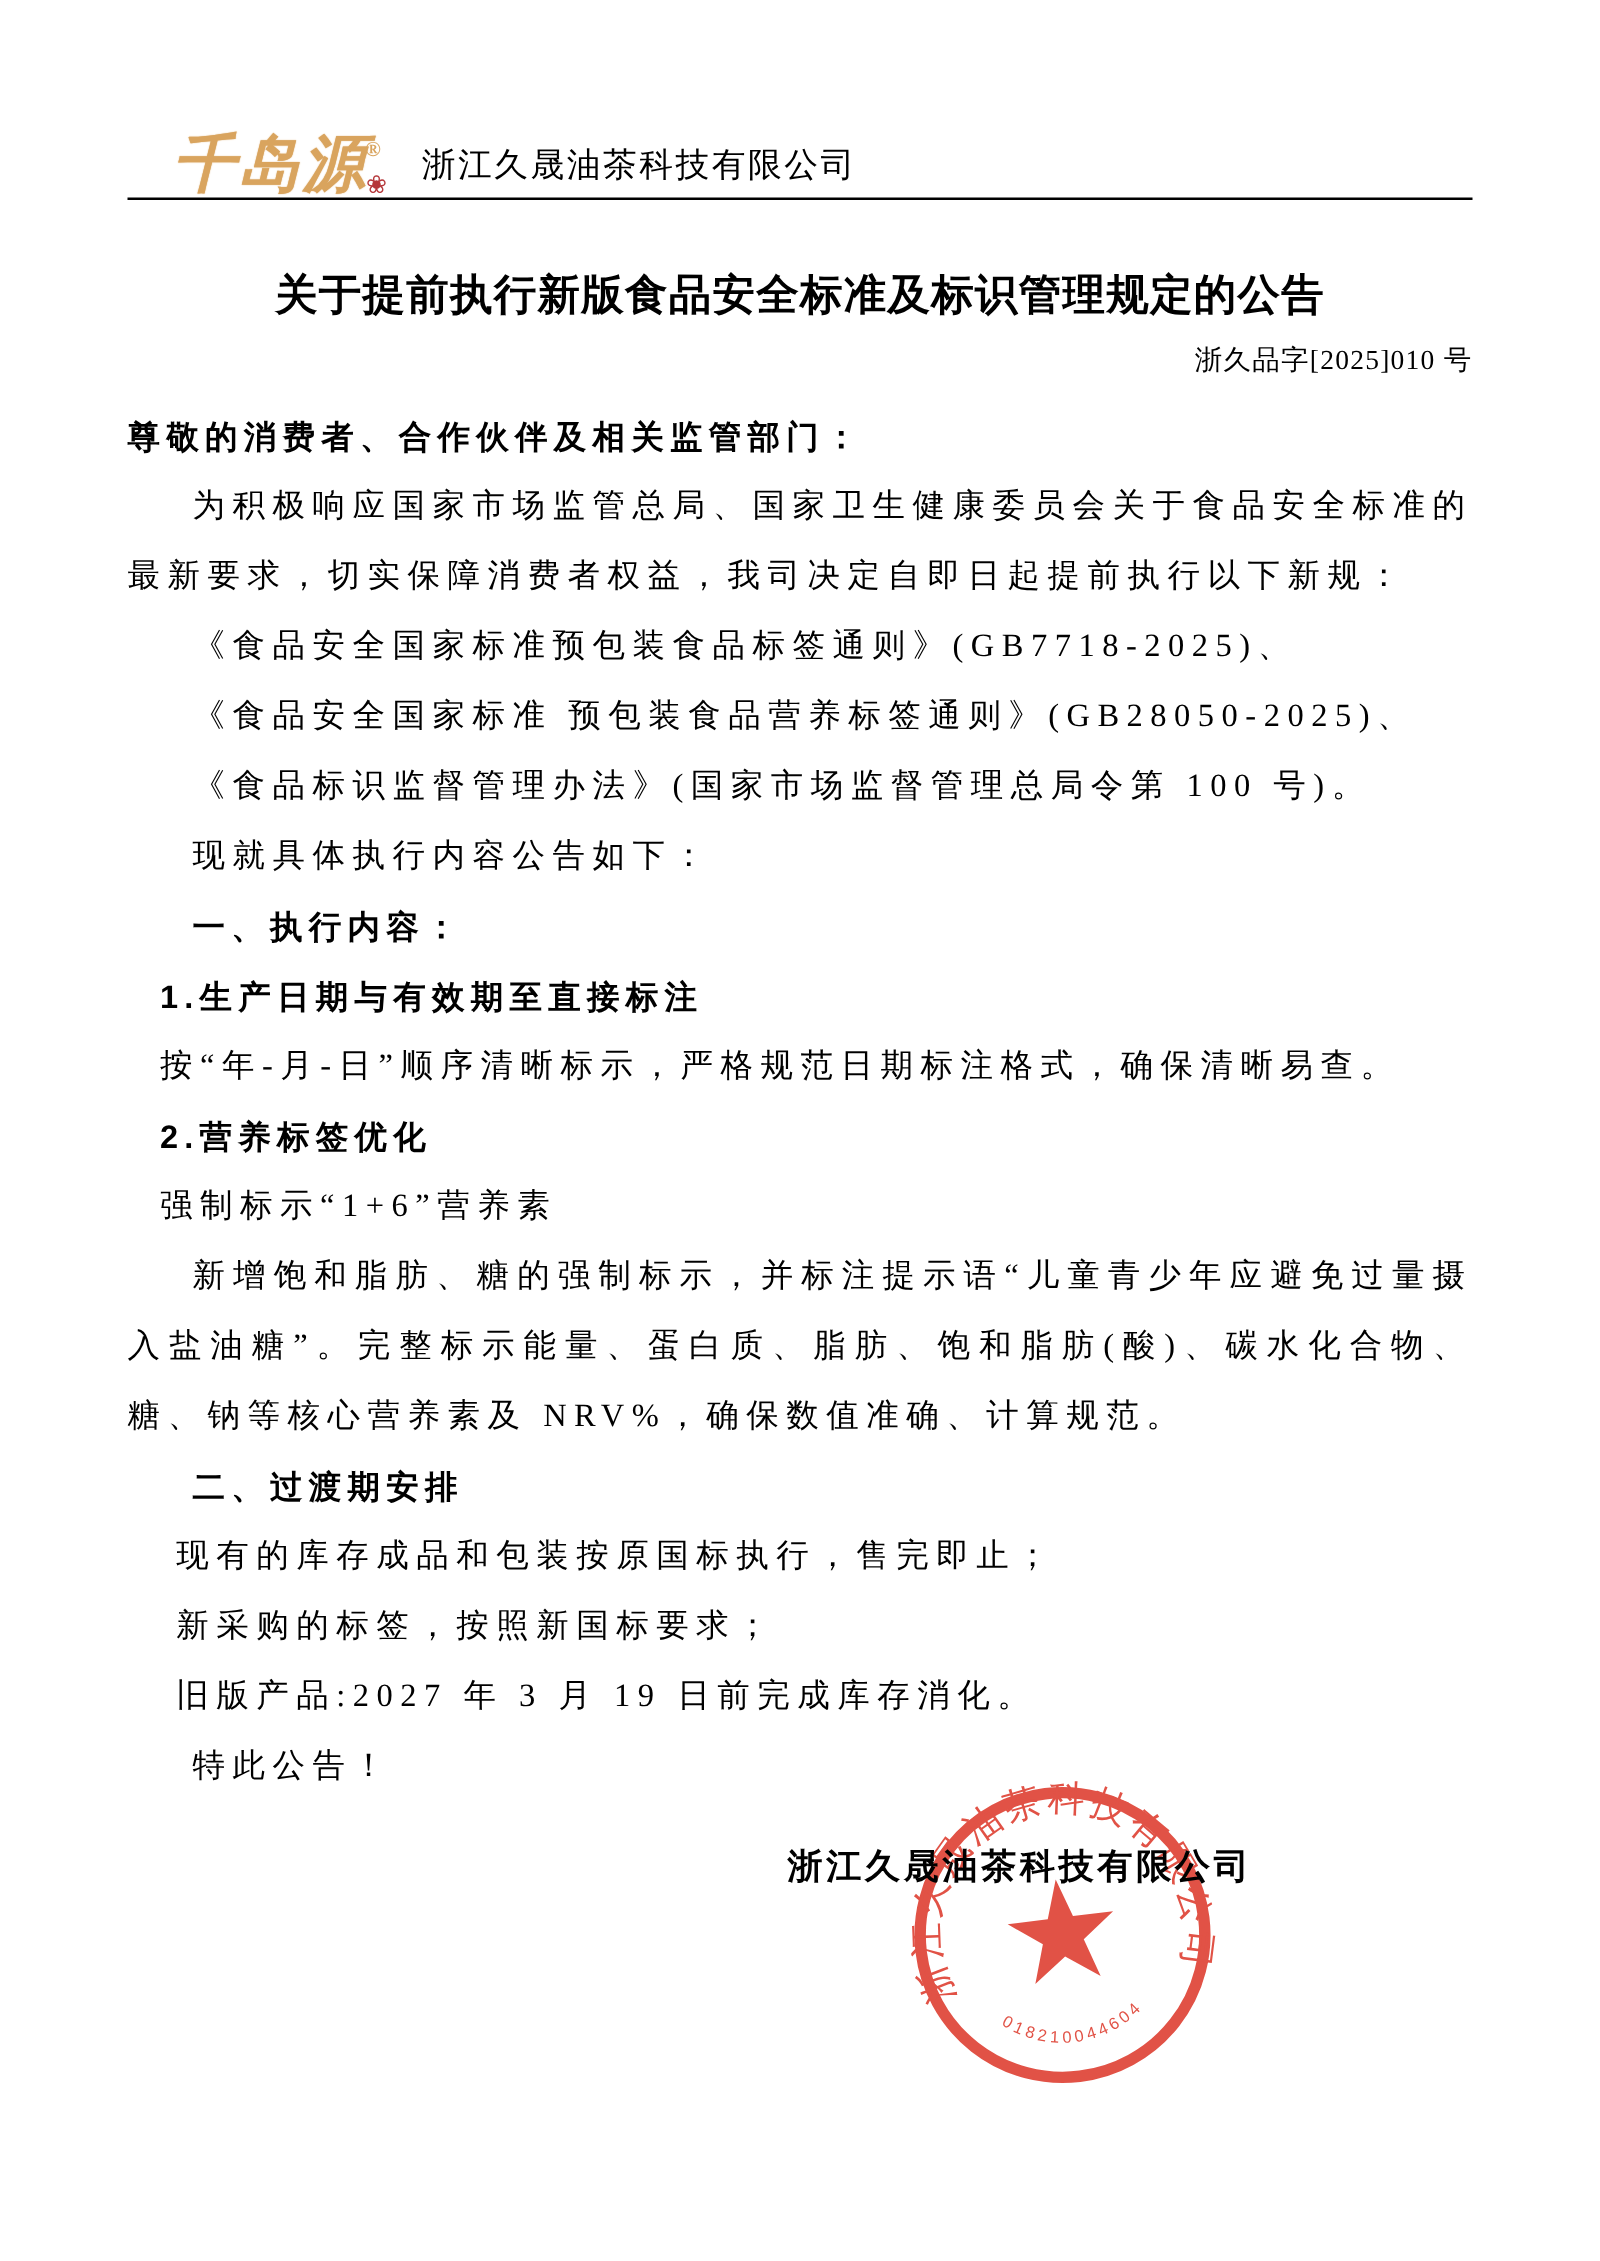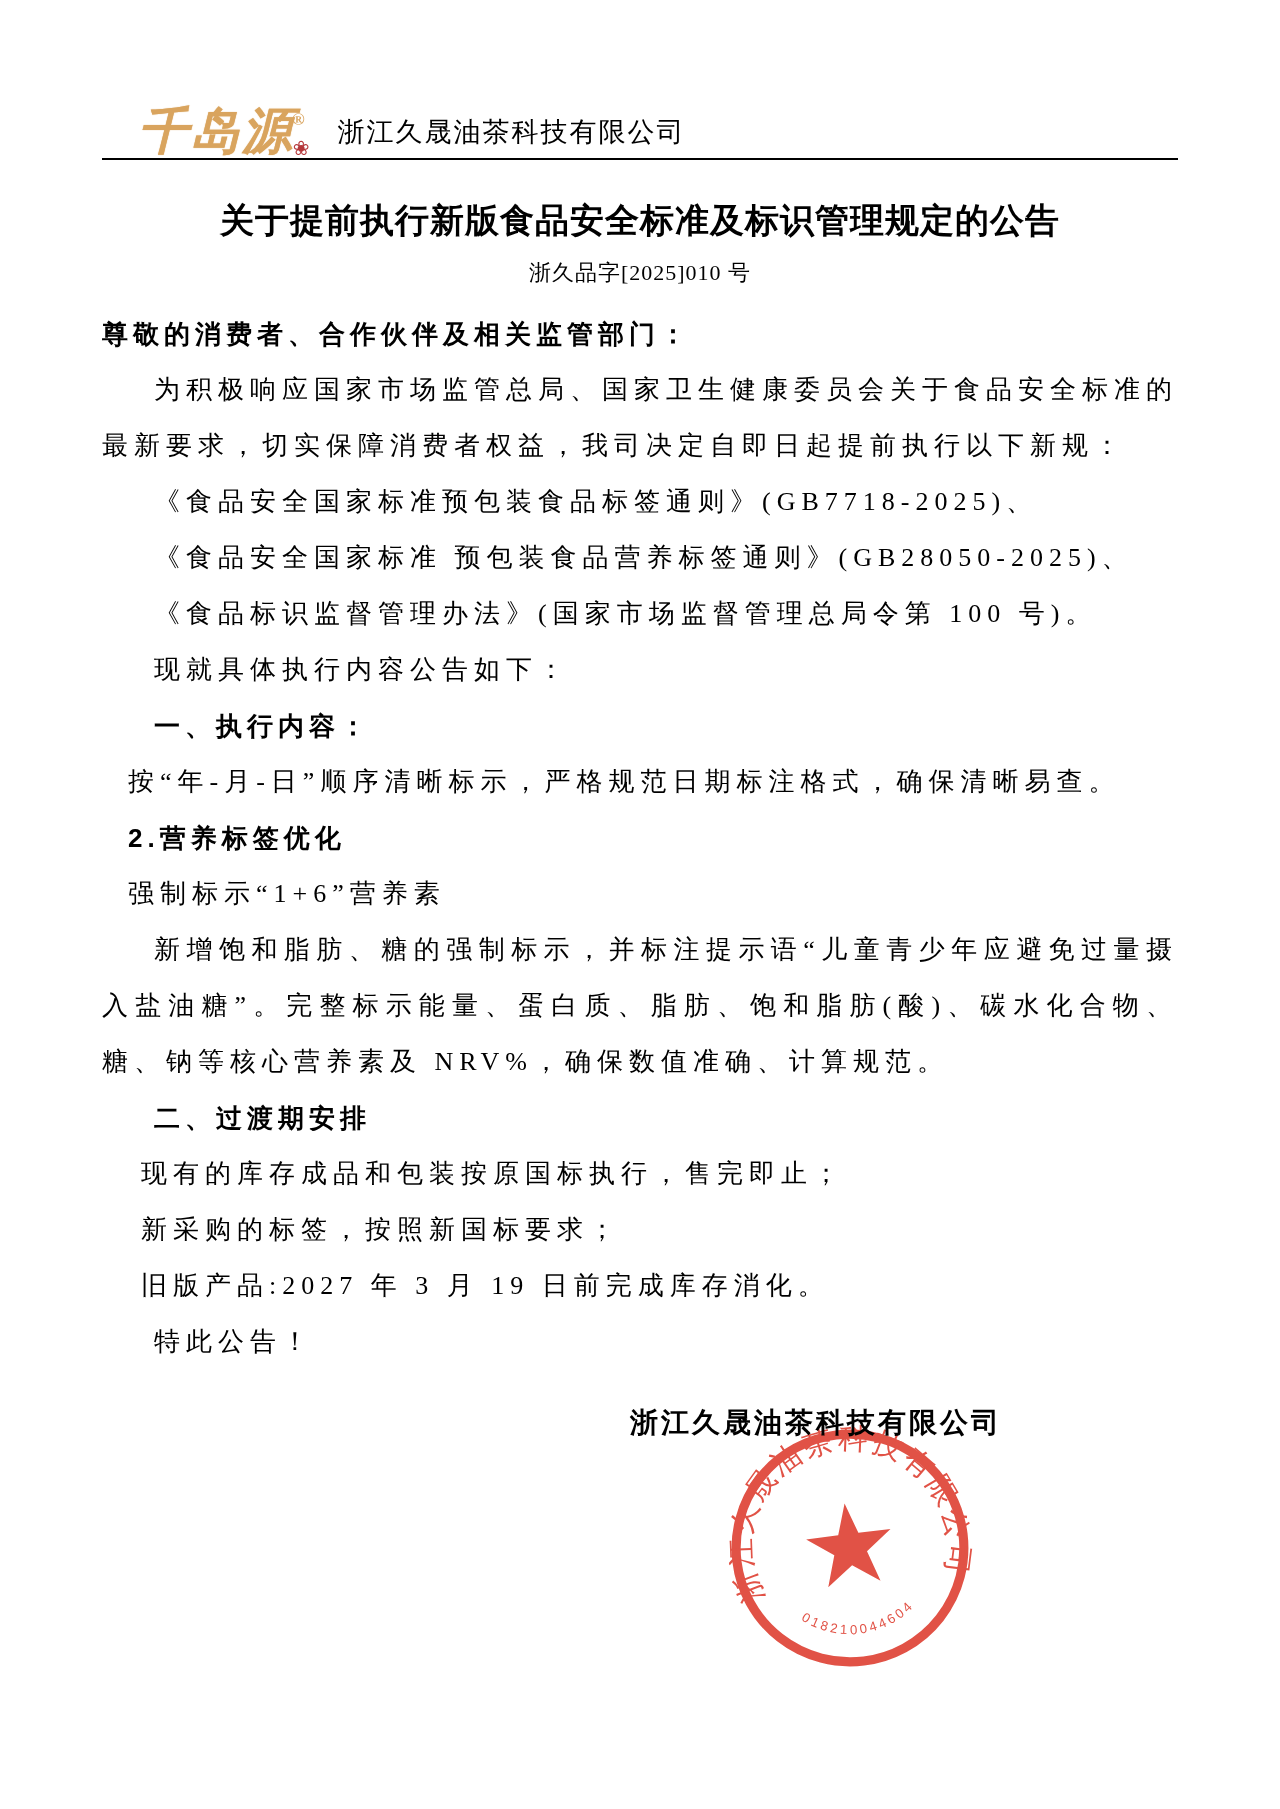--- a/index.html
+++ b/index.html
@@ -21,25 +21,25 @@
     font-weight:bold;font-style:italic;font-size:50px;color:#d9a45e;
     letter-spacing:2px;text-shadow:0 0 1px #d9a45e;margin-left:36px;
   }
   .logo-reg{font-size:17px;color:#d9a45e;font-style:normal;vertical-align:top;
     position:relative;top:-28px;left:-2px;font-weight:bold;}
   .logo-flower{font-size:20px;color:#b5373a;position:relative;left:-14px;top:2px;}
   .company-name{font-size:27px;letter-spacing:2px;padding-bottom:6px;white-space:nowrap;}
 
   
   .doc-title{
-    margin-top:38px;text-align:center;
+    margin-top:53px;text-align:center;
     font-family:"Liberation Sans","DejaVu Sans",sans-serif;
     font-weight:bold;font-size:34px;letter-spacing:1px;
   }
-  .doc-number{margin-top:14px;text-align:center;font-size:22px;letter-spacing:1px;}
+  .doc-number{margin-top:14px;text-align:right;font-size:22px;letter-spacing:1px;}
 
   
   .body-text{margin-top:18px;font-size:26px;line-height:56px;letter-spacing:6px;text-align:justify;}
   .para{margin:0;}
   .b{font-family:"Liberation Sans","DejaVu Sans",sans-serif;font-weight:bold;letter-spacing:5px;}
   .i1{text-indent:1em;}
   .i15{text-indent:1.5em;}
   .i2{text-indent:2em;}
 
   
@@ -72,20 +72,21 @@
   <div class="doc-number">浙久品字[2025]010 号</div>
 
   <div class="body-text">
     <p class="para b">尊敬的消费者、合作伙伴及相关监管部门：</p>
     <p class="para i2">为积极响应国家市场监管总局、国家卫生健康委员会关于食品安全标准的最新要求，切实保障消费者权益，我司决定自即日起提前执行以下新规：</p>
     <p class="para i2">《食品安全国家标准预包装食品标签通则》(GB7718-2025)、</p>
     <p class="para i2">《食品安全国家标准 预包装食品营养标签通则》(GB28050-2025)、</p>
     <p class="para i2">《食品标识监督管理办法》(国家市场监督管理总局令第 100 号)。</p>
     <p class="para i2">现就具体执行内容公告如下：</p>
     <p class="para b i2">一、执行内容：</p>
+    <p class="para b i1">1.生产日期与有效期至直接标注</p>
     <p class="para i1">按“年-月-日”顺序清晰标示，严格规范日期标注格式，确保清晰易查。</p>
     <p class="para b i1">2.营养标签优化</p>
     <p class="para i1">强制标示“1+6”营养素</p>
     <p class="para i2">新增饱和脂肪、糖的强制标示，并标注提示语“儿童青少年应避免过量摄入盐油糖”。完整标示能量、蛋白质、脂肪、饱和脂肪(酸)、碳水化合物、糖、钠等核心营养素及 NRV%，确保数值准确、计算规范。</p>
     <p class="para b i2">二、过渡期安排</p>
     <p class="para i15">现有的库存成品和包装按原国标执行，售完即止；</p>
     <p class="para i15">新采购的标签，按照新国标要求；</p>
     <p class="para i15">旧版产品:2027 年 3 月 19 日前完成库存消化。</p>
     <p class="para i2">特此公告！</p>
   </div>

